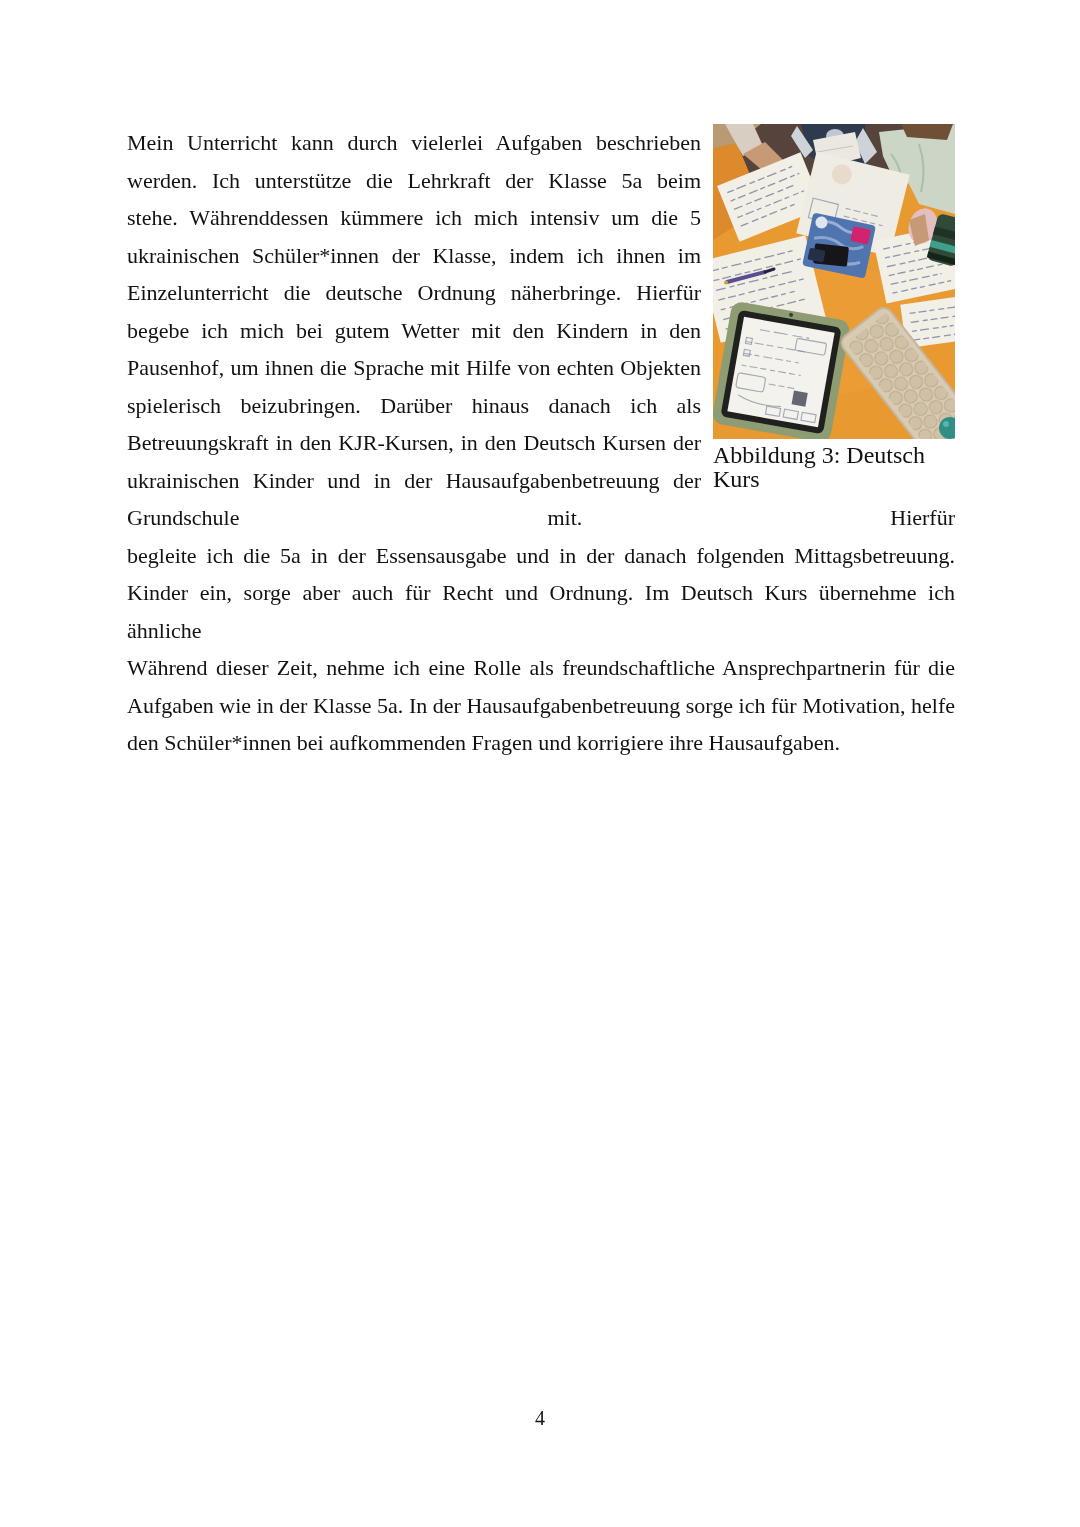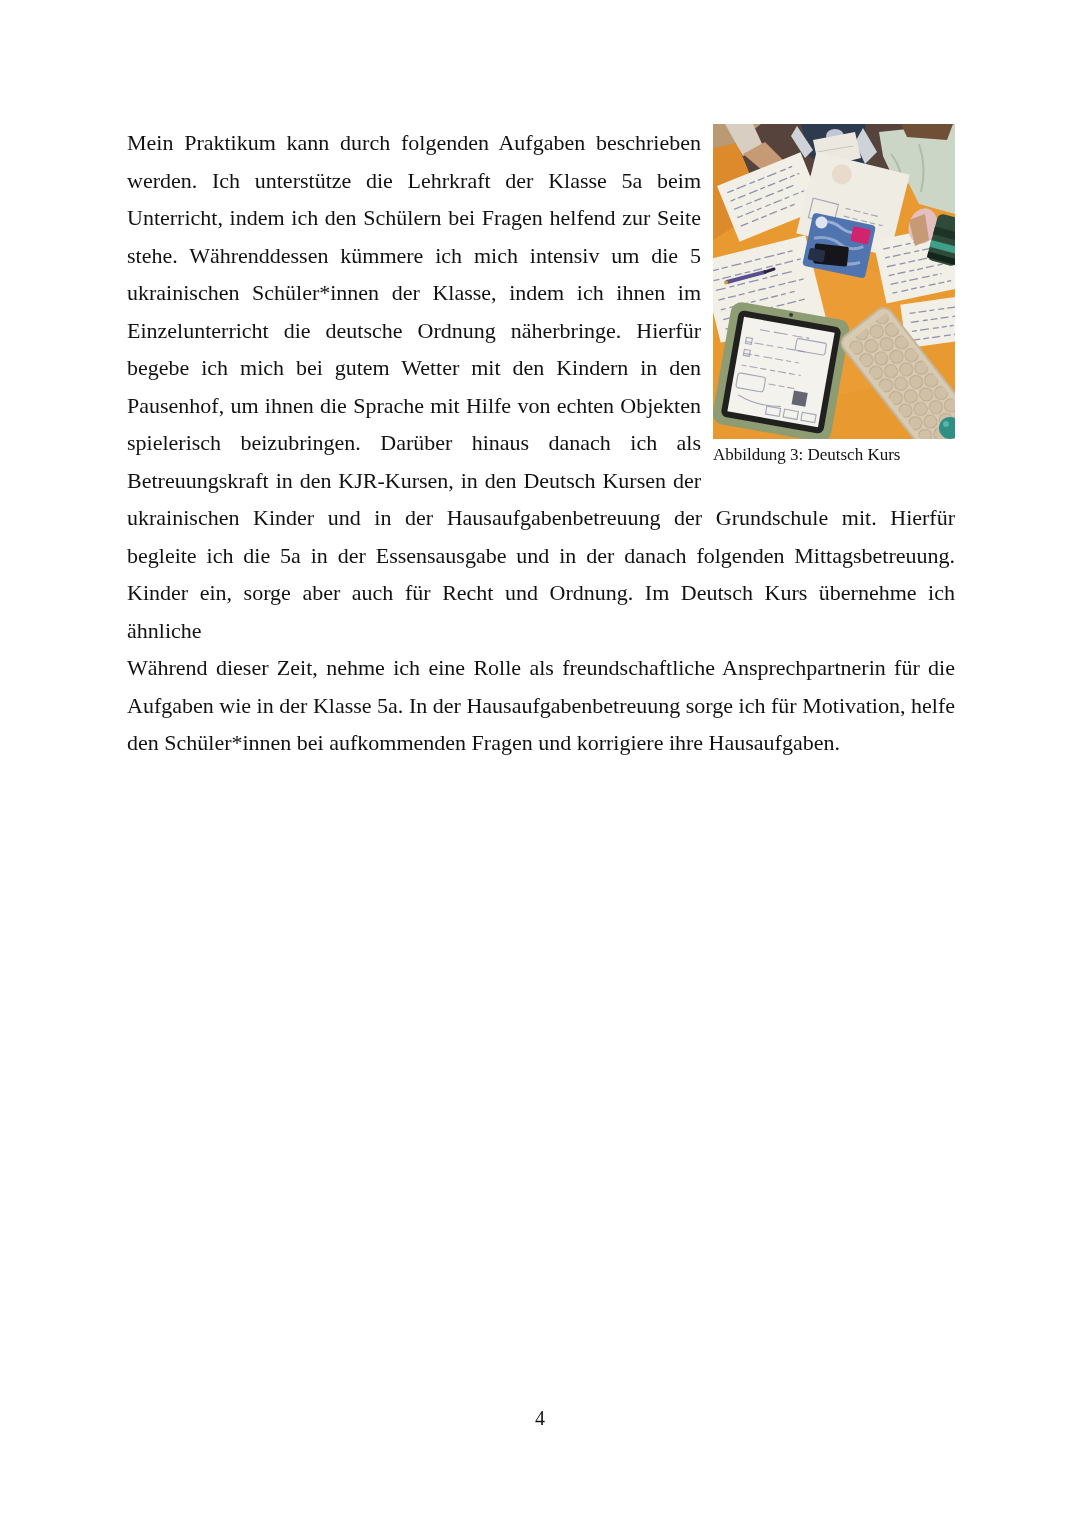--- a/index.html
+++ b/index.html
@@ -25,21 +25,21 @@
   }
   .bodyline.lastline { text-align-last:left;font-family:Liberation Serif, serif; }
   figure.photo-figure {
     float:right;
     width:242px;
     margin:0 0 0 12px;
     padding:0;
   }
   figure.photo-figure svg { display:block; }
   figcaption.photo-caption {
-    font-size:17px;
+    font-size:24px;
     line-height:24px;
     margin-top:4px;
     text-align:left;
     color:#121212;
   }
   .page-number {
     position:absolute;
     top:1404px; left:0;
     width:100%;
     text-align:center;
@@ -196,23 +196,22 @@
           <rect x="-80" y="-30" width="160" height="60" rx="9" fill="#d9cbb3" stroke="#c4b59c" stroke-width="2"></rect>
           <rect x="-73" y="-25" width="146" height="50" fill="url(#kbkeys)"></rect>
         </g>
 
         <circle cx="237" cy="304" r="11" fill="#2f8f84"></circle>
         <circle cx="233" cy="300" r="3" fill="#5ab4a8"></circle>
       </svg>
       <figcaption class="photo-caption">Abbildung 3: Deutsch Kurs</figcaption>
     </figure>
 
-    <div class="bodyline">Mein Praktikum kann durch folgenden Aufgaben beschrieben</div>
+    <div class="bodyline">Mein Unterricht kann durch vielerlei Aufgaben beschrieben</div>
     <div class="bodyline">werden. Ich unterstütze die Lehrkraft der Klasse 5a beim</div>
-    <div class="bodyline">Unterricht, indem ich den Schülern bei Fragen helfend zur Seite</div>
     <div class="bodyline">stehe. Währenddessen kümmere ich mich intensiv um die 5</div>
     <div class="bodyline">ukrainischen Schüler*innen der Klasse, indem ich ihnen im</div>
     <div class="bodyline">Einzelunterricht die deutsche Ordnung näherbringe. Hierfür</div>
     <div class="bodyline">begebe ich mich bei gutem Wetter mit den Kindern in den</div>
     <div class="bodyline">Pausenhof, um ihnen die Sprache mit Hilfe von echten Objekten</div>
     <div class="bodyline">spielerisch beizubringen. Darüber hinaus danach ich als</div>
     <div class="bodyline">Betreuungskraft in den KJR-Kursen, in den Deutsch Kursen der</div>
     <div class="bodyline">ukrainischen Kinder und in der Hausaufgabenbetreuung der Grundschule mit. Hierfür</div>
     <div class="bodyline">begleite ich die 5a in der Essensausgabe und in der danach folgenden Mittagsbetreuung.</div>
     <div class="bodyline">Kinder ein, sorge aber auch für Recht und Ordnung. Im Deutsch Kurs übernehme ich ähnliche</div>

